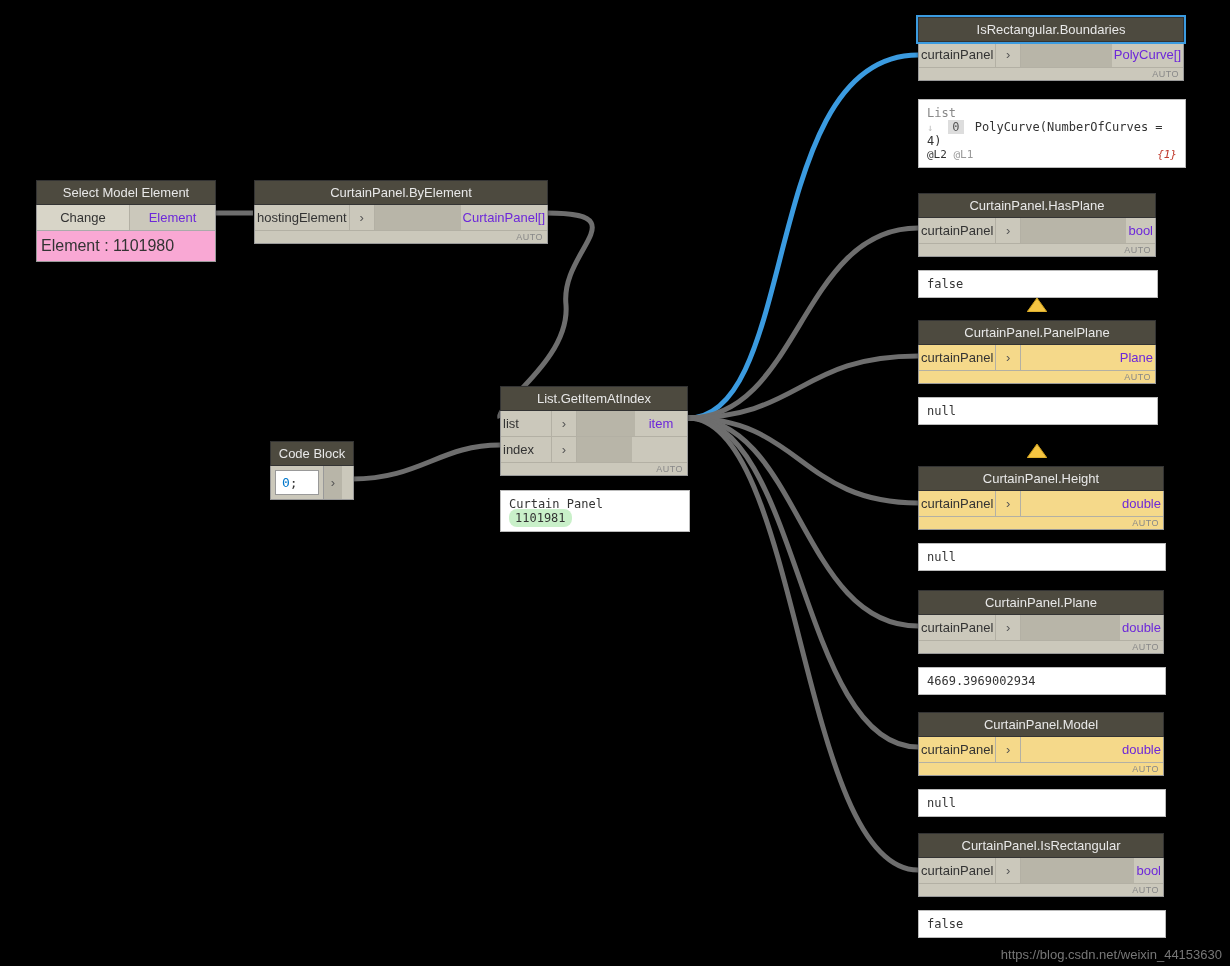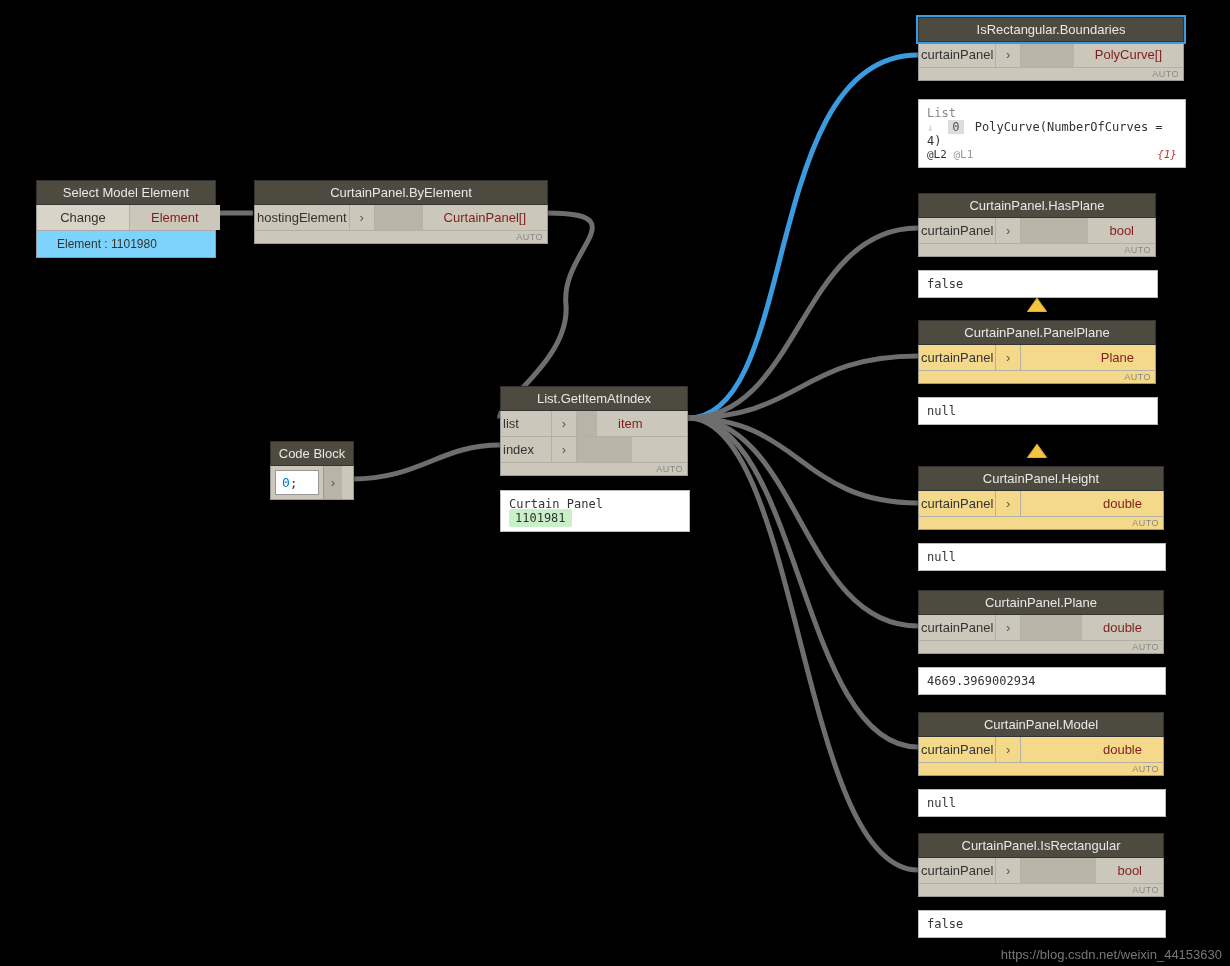--- a/index.html
+++ b/index.html
@@ -8,36 +8,36 @@
   .node{position:absolute;box-shadow:0 1px 3px rgba(0,0,0,.5)}
   .title{background:#4d4a3f;color:#e8e8e8;text-align:center;padding:4px 6px;font-size:13px;border:1px solid #333}
   .title.selected{outline:2px solid #3b9be0;background:#4d4a3f}
   .body{background:#cbc8bb;border:1px solid #999;border-top:none}
   .row{display:flex;align-items:stretch}
   .cell{padding:5px 2px;border-right:1px solid #b3b0a4;color:#333}
   .cell:last-child{border-right:none}
   .chev{display:inline-block;width:16px;text-align:center;color:#555;padding:5px 4px;border-right:1px solid #b3b0a4}
   .spacer{flex:1;background:#cbc8bb}
   .spacer.dark{background:#b8b5a8}
-  .out{padding:5px 21px;text-align:left;color:#7f1d1d}
+  .out{padding:5px 2px;text-align:center;color:#6d28d9}
   .auto{font-size:9px;color:#888;text-align:right;padding:1px 4px;background:#cbc8bb;border-top:1px solid #b3b0a4;letter-spacing:.5px}
   .warnBody .cell,.warnBody .chev{background:#f5d98a}
   .warnBody .spacer{background:#f5d98a}
   .warnBody .out{background:#f5d98a}
   .warnBody{background:#f5d98a}
   .warnBody .auto{background:#f5d98a}
   .preview{position:absolute;background:#fff;border:1px solid #bbb;color:#333;padding:6px 8px;font-family:Consolas,monospace;font-size:12px}
   .preview.small{padding:6px 8px}
   .codeblock-body{background:#cbc8bb;border:1px solid #999;border-top:none;display:flex;align-items:stretch}
   .codebox{background:#fff;border:1px solid #999;margin:4px;padding:4px 6px;font-family:Consolas,monospace;font-size:13px;color:#333;min-width:30px}
   .codebox .num{color:#0077cc}
   .codechev{width:18px;background:#b8b5a8;display:flex;align-items:center;justify-content:center;color:#555;border-left:1px solid #999}
   .watermark{position:absolute;right:8px;bottom:4px;color:#777;font-size:13px}
   .warnTri{position:absolute;left:50%;transform:translateX(-50%);width:20px;height:14px}
-  .pill{background:#c9f0c9;padding:2px 6px;border-radius:2px}
+  .pill{background:#c9f0c9;padding:2px 6px;border-radius:8px}
   .mono{font-family:Consolas,monospace}
   .lvlbar{display:flex;justify-content:space-between;font-size:11px}
   .count{color:#c0392b;font-style:italic}
   .idxblk{display:inline-block;background:#ddd;padding:0 4px;margin:0 4px;color:#555}
   .arrowDown{color:#bbb;font-size:10px;margin-right:4px}
 </style>
 </head>
 <body>
 <div id="canvas">
 
@@ -64,21 +64,21 @@
   <path d="M688 418 C 800 418, 800 870, 918 870" stroke="#6e6e6e" stroke-width="5" fill="none"></path>
 </svg>
 
 <div class="node" style="left:36px;top:180px;width:180px">
   <div class="title">Select Model Element</div>
   <div class="body">
     <div class="row">
       <div class="cell" style="flex:0 0 88px;text-align:center;background:#d8d5c8">Change</div>
       <div class="out" style="flex:1;background:#cbc8bb">Element</div>
     </div>
-    <div style="background:#7dd3fc;padding:6px 20px;font-size:12px;color:#333;border-top:1px solid #aaa">Element : 1101980</div>
+    <div style="background:#f9a8d4;padding:6px 4px;font-size:16px;color:#333;border-top:1px solid #aaa">Element : 1101980</div>
   </div>
 </div>
 
 <div class="node" style="left:254px;top:180px;width:294px">
   <div class="title">CurtainPanel.ByElement</div>
   <div class="body">
     <div class="row">
       <div class="cell">hostingElement</div>
       <span class="chev">›</span>
       <div class="spacer dark"></div>

